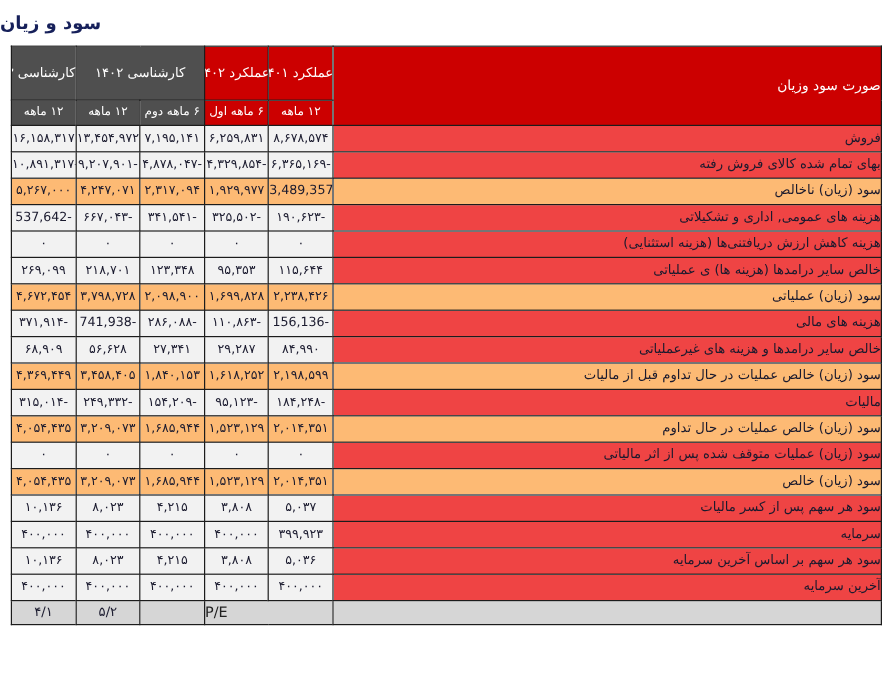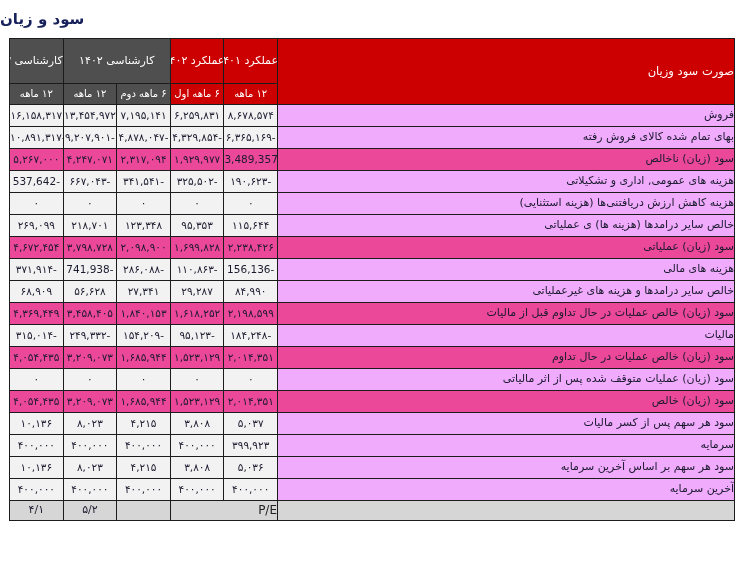--- a/index.html
+++ b/index.html
@@ -82,40 +82,40 @@
     text-align: right;
     font-size: 11.5px;
   }
   tr.hd-top th { height: 45px; }
   tr.hd-sub th { height: 21px; font-size: 10px; }
 
   
   td.lbl {
     text-align: right;
     padding-right: 10px;
-    background: #f0abfc;
+    background: #ef4444;
     font-size: 11px;
   }
   td.num {
     text-align: center;
     background: #f2f2f2;
     font-size: 10.5px;
     direction: ltr;
   }
-  tr.shaded td.lbl, tr.shaded td.num { background: #ec4899; }
+  tr.shaded td.lbl, tr.shaded td.num { background: #fdba74; }
   tr.shaded td.lbl { font-weight: normal; }
 
   td.pe-label {
     background: #d6d6d6;
     text-align: right;
     padding-right: 10px;
   }
   td.pe-mid {
     background: #d6d6d6;
-    text-align: right;
+    text-align: left;
     font-size: 12px;
     direction: ltr;
     color: #222;
   }
   td.pe-blank { background: #d6d6d6; }
   td.pe-num {
     background: #d6d6d6;
     text-align: center;
     font-size: 11px;
     direction: ltr;

